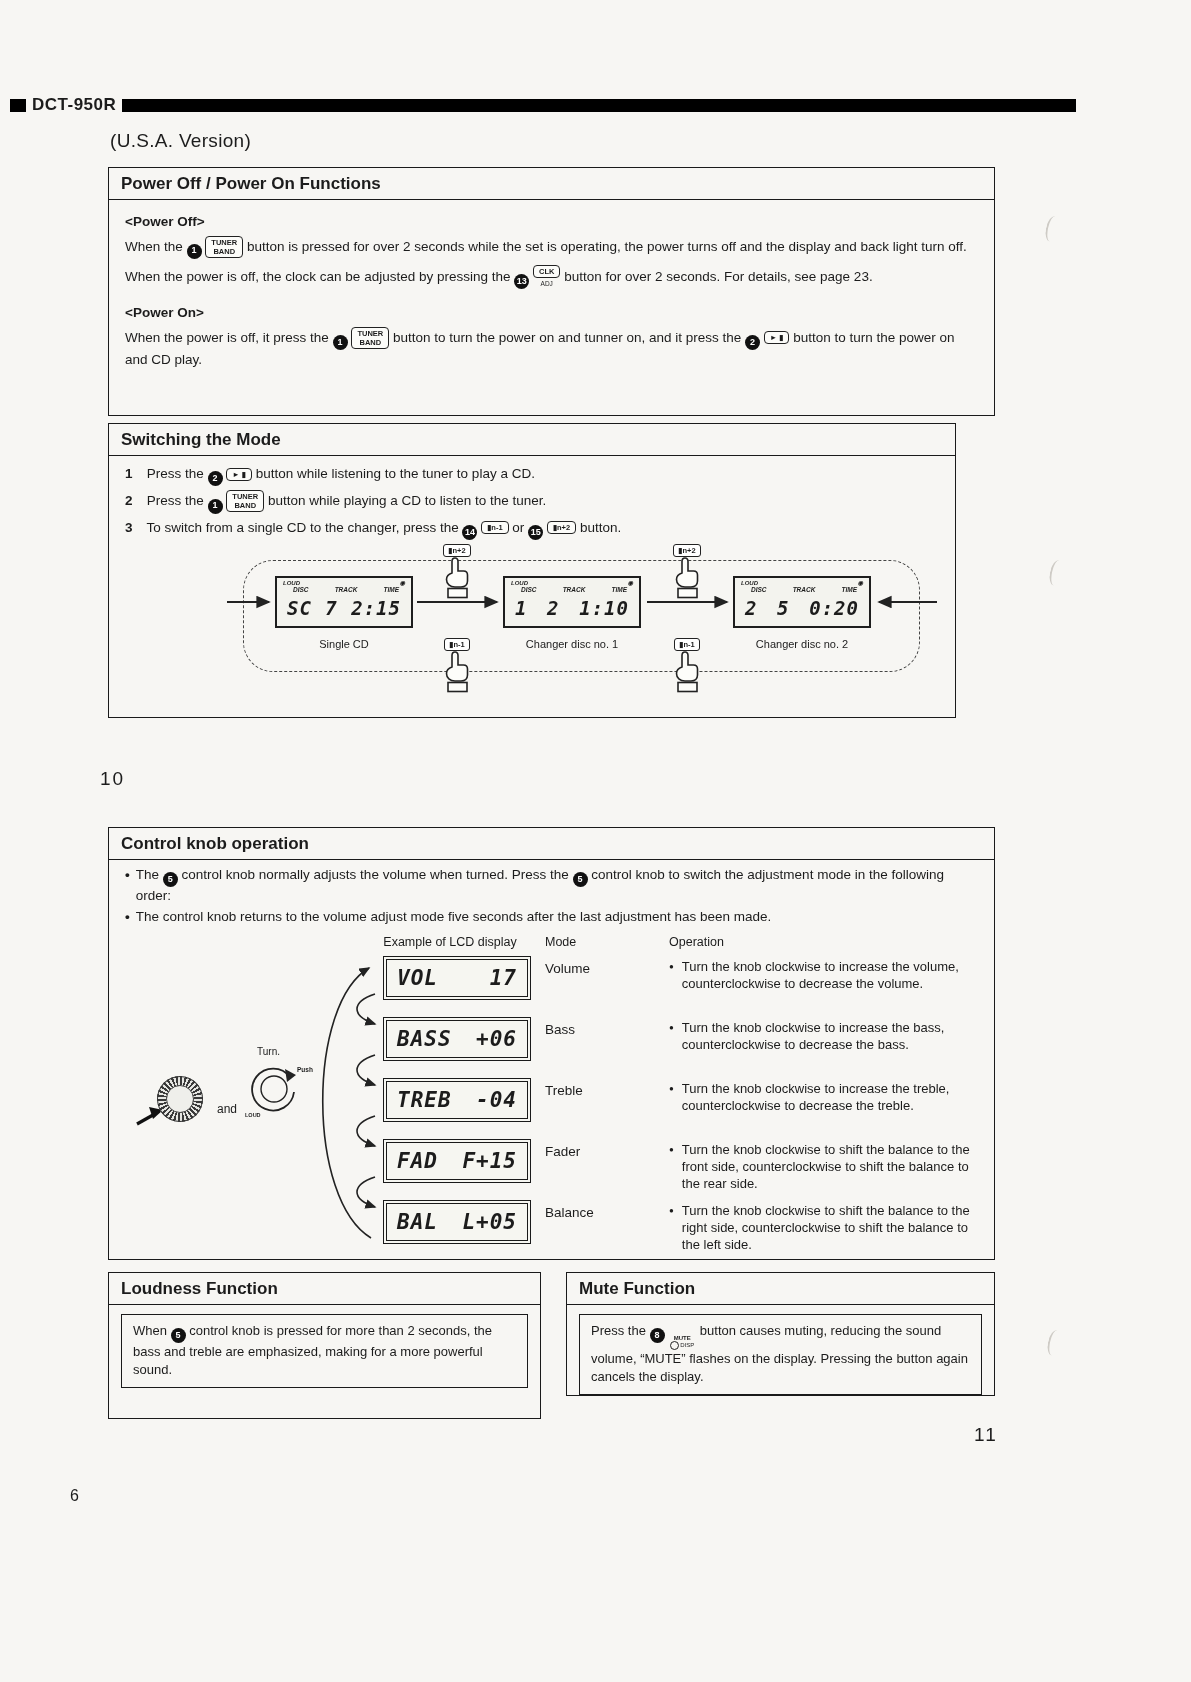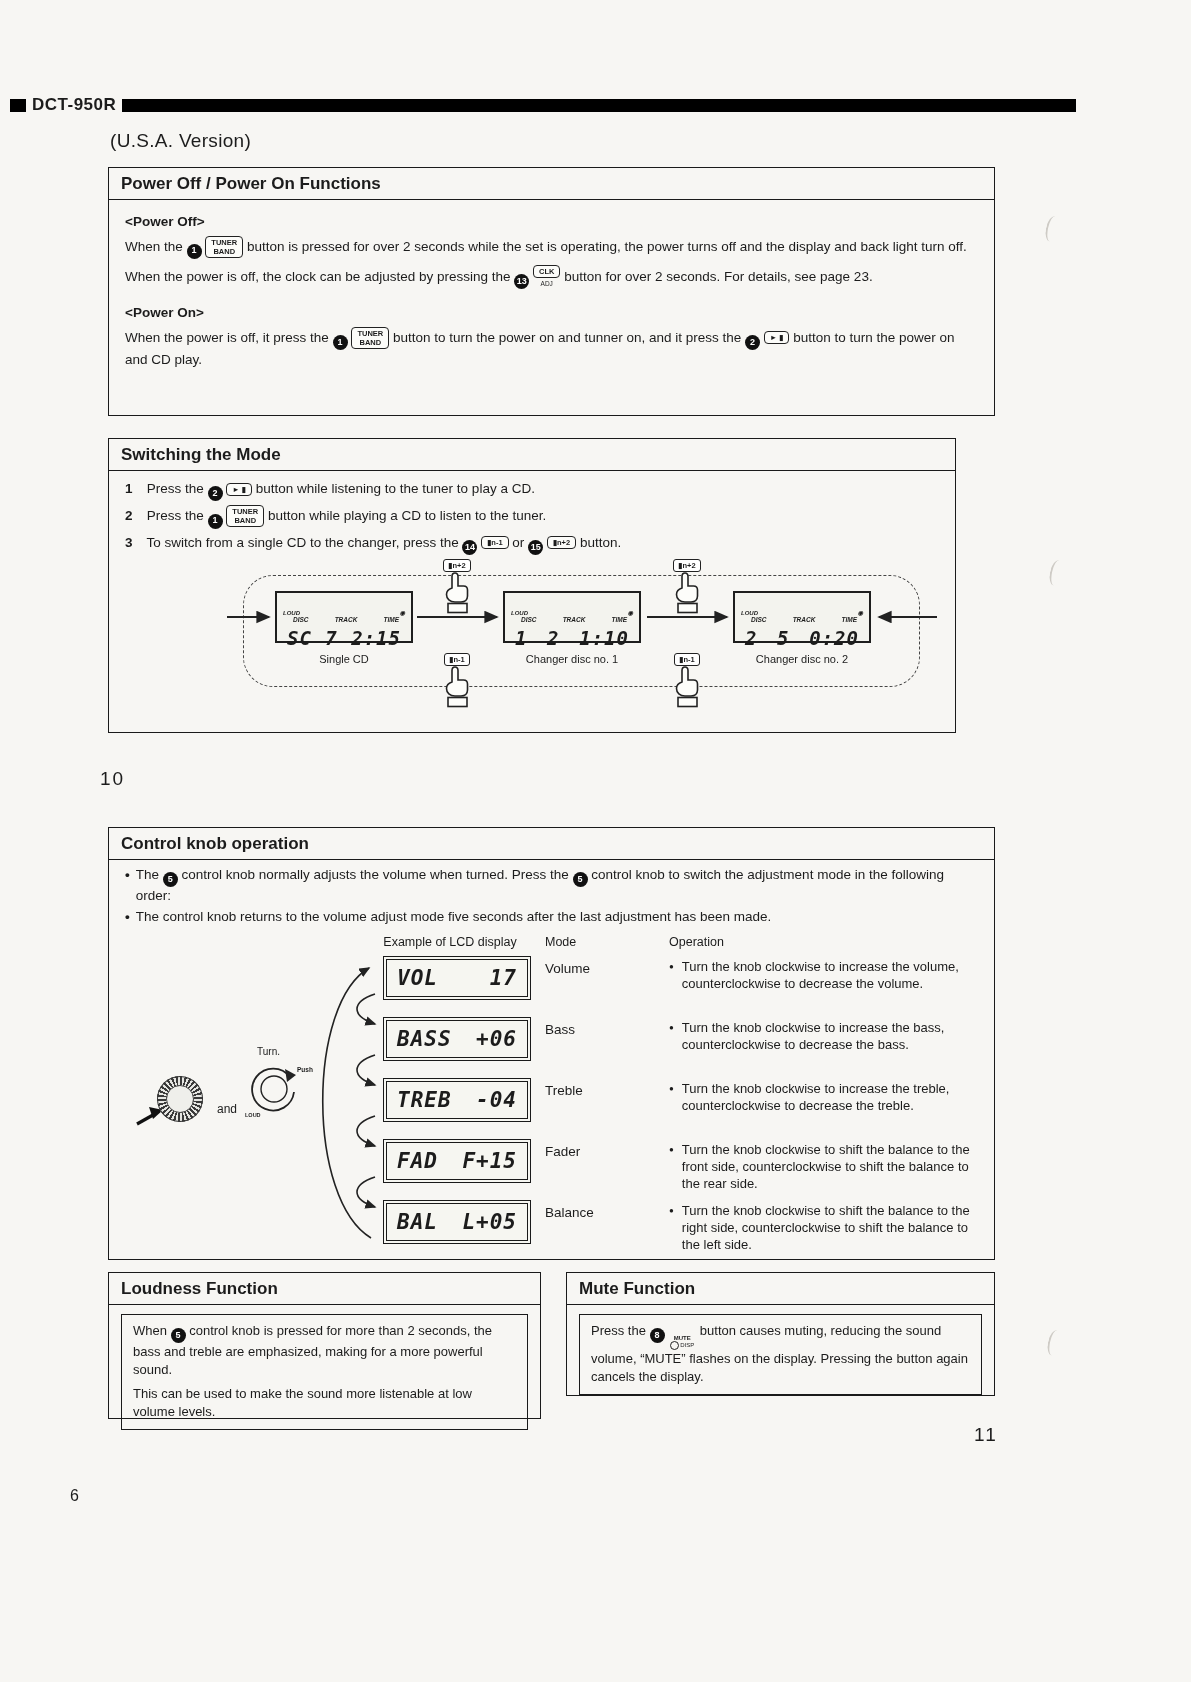--- a/index.html
+++ b/index.html
@@ -45,21 +45,21 @@
 
   
   .step { margin-bottom:4px; }
   .stepnum { font-weight:bold; display:inline-block; width:18px; }
 
   
   .diagram { position:relative; height:160px; margin-top:4px; }
   .dashed-loop { position:absolute; left:118px; top:16px; width:677px; height:112px;
     border:1.6px dashed #444; border-radius:30px; }
   .lcd-panel { position:absolute; width:138px; height:52px; top:32px;
-    border:2px solid #1e1e1e; background:#f3f3ee; padding:17px 6px 0; }
+    border:2px solid #1e1e1e; background:#f3f3ee; padding:2px 6px 0; }
   .lcd-r1 { display:flex; justify-content:space-between; font-size:6px; font-weight:bold; font-style:italic; line-height:1; }
   .lcd-r2 { display:flex; justify-content:space-between; padding:0 6px 0 10px; font-size:6.5px; font-weight:bold; font-style:italic; line-height:1.2; }
   .lcd-r3 { display:flex; justify-content:space-between; align-items:center; padding:0 4px; }
   .seg { font-family:"DejaVu Sans Mono", monospace; font-style:italic; font-weight:bold; letter-spacing:1px; }
   .lcd-r3 .seg { font-size:19px; }
   .lcd-caption { position:absolute; top:92px; width:138px; text-align:center; font-size:11px; }
 
   .press { position:absolute; width:56px; display:flex; flex-direction:column; align-items:center; }
   .pressbtn { border:1.3px solid #222; border-radius:3px; background:#fff; font-size:7.5px; font-weight:bold; padding:1px 4px; line-height:1.2; }
   .arrows-svg { position:absolute; left:0; top:0; }
@@ -147,21 +147,21 @@
         <span class="btnicon">TUNER
 BAND</span>
         <span>button to turn the power on and tunner on, and it press the</span>
         <span class="badge">2</span>
         <span class="btnicon">► ▮</span>
         <span>button to turn the power on and CD play.</span>
       </p>
     </div>
   </section>
 
-  <section class="box" style="left:108px; top:438px; width:848px; height:295px;">
+  <section class="box" style="left:108px; top:423px; width:848px; height:295px;">
     <h2 class="box-title">Switching the Mode</h2>
     <div class="box-body">
       <div class="step">
         <span class="stepnum">1</span>
         <span>Press the</span>
         <span class="badge">2</span>
         <span class="btnicon">► ▮</span>
         <span>button while listening to the tuner to play a CD.</span>
       </div>
       <div class="step">
@@ -406,21 +406,20 @@
   </section>
 
   <section class="box" style="left:108px; top:1272px; width:433px; height:147px;">
     <h2 class="box-title">Loudness Function</h2>
     <div class="inner-note">
       <p>
         <span>When</span>
         <span class="badge">5</span>
         <span>control knob is pressed for more than 2 seconds, the bass and treble are emphasized, making for a more powerful sound.</span>
       </p>
-      <p>This can be used to make the sound more listenable at low volume levels.</p>
     </div>
   </section>
 
   <section class="box" style="left:566px; top:1272px; width:429px; height:124px;">
     <h2 class="box-title">Mute Function</h2>
     <div class="inner-note">
       <p>
         <span>Press the</span>
         <span class="badge">8</span>
         <span class="mutebtn">

